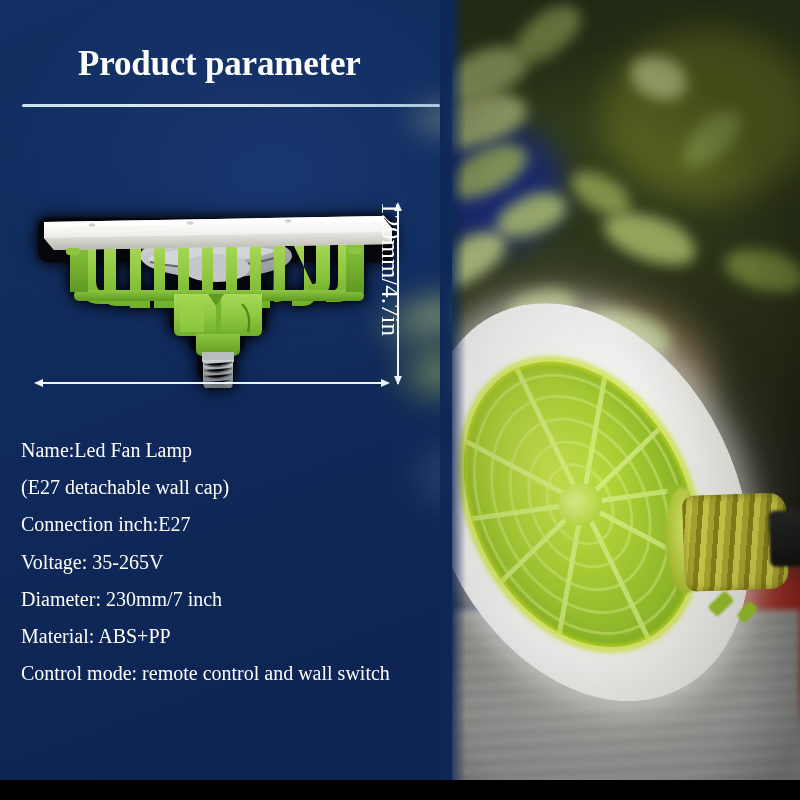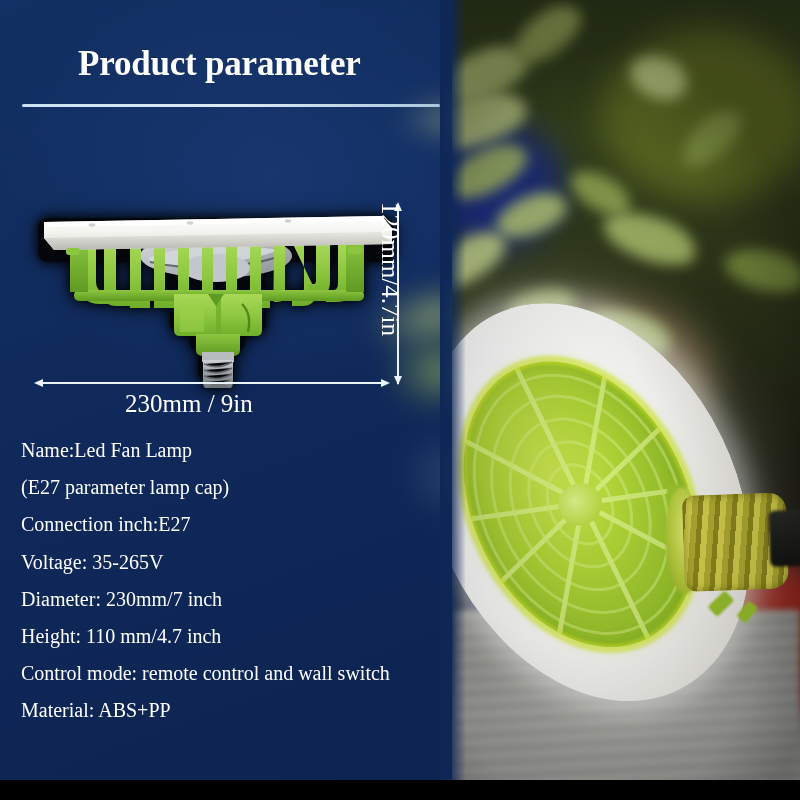--- a/index.html
+++ b/index.html
@@ -387,37 +387,35 @@
             <ellipse cx="258" cy="23" rx="3.4" ry="1.7"></ellipse>
           </g>
           <rect x="36" y="50" width="14" height="7" rx="3" fill="#8cc63f"></rect>
           <rect x="318" y="49" width="14" height="7" rx="3" fill="#8cc63f"></rect>
         </g>
       </svg>
 
       <div class="dim-line" id="dim-h"></div>
       <div class="arrow left"></div>
       <div class="arrow right"></div>
-      <div id="dim-h-label">230mm / 9in</div>
 
       <div class="dim-line" id="dim-v"></div>
       <div class="arrow up"></div>
       <div class="arrow down"></div>
       <div id="dim-v-label">120mm/4.7in</div>
     </div>
 
     <div id="spec-list">
       <div class="spec-line">Name:Led Fan Lamp</div>
-      <div class="spec-line">(E27 parameter lamp cap)</div>
+      <div class="spec-line">(E27 detachable wall cap)</div>
       <div class="spec-line">Connection inch:E27</div>
       <div class="spec-line">Voltage: 35-265V</div>
       <div class="spec-line">Diameter: 230mm/7 inch</div>
-      <div class="spec-line">Height: 110 mm/4.7 inch</div>
+      <div class="spec-line">Material: ABS+PP</div>
       <div class="spec-line wrap">Control mode: remote control and wall switch</div>
-      <div class="spec-line">Material: ABS+PP</div>
     </div>
   </div>
 
   <div id="photo">
     <div class="bg-base"></div>
 
     <div class="bok" style="left:-40px; top:120px; width:150px; height:130px; background:#1c2e86; opacity:.95;"></div>
     <div class="bok" style="left:18px; top:560px; width:130px; height:120px; background:#1430a8; opacity:.85;"></div>
     <div class="bok" style="left:240px; top:560px; width:170px; height:150px; background:#a5231b; opacity:.9;"></div>
     <div class="bok" style="left:60px; top:300px; width:200px; height:150px; background:#7c6242; opacity:.8;"></div>

